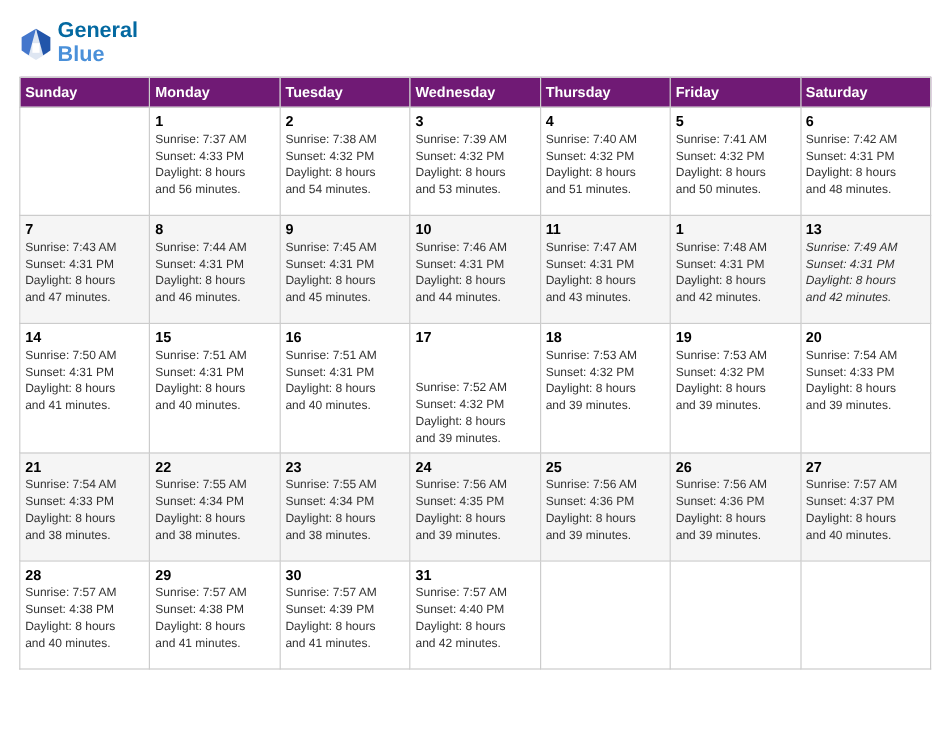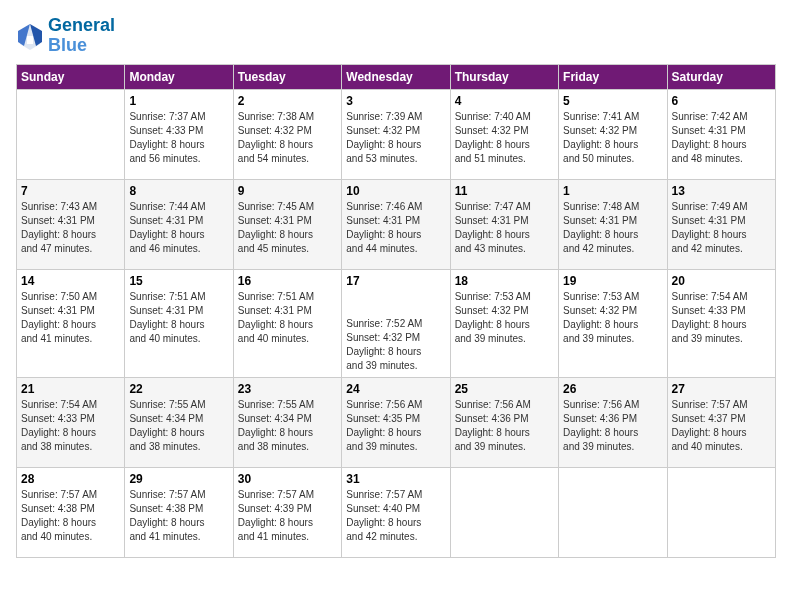--- a/index.html
+++ b/index.html
@@ -203,21 +203,21 @@
         </td>
         <td>
           <span class="day-number">1</span>
           <div class="day-info" style="white-space: pre-line;">Sunrise: 7:48 AM
 Sunset: 4:31 PM
 Daylight: 8 hours
 and 42 minutes.</div>
         </td>
         <td>
           <span class="day-number">13</span>
-          <div class="day-info" style="white-space: pre-line;">Sunrise: 7:49 AM
+          <div class="day-info" style="white-space: pre-line; font-style: italic;">Sunrise: 7:49 AM
 Sunset: 4:31 PM
 Daylight: 8 hours
 and 42 minutes.</div>
         </td>
       </tr>
       <tr>
         <td>
           <span class="day-number">14</span>
           <div class="day-info" style="white-space: pre-line;">Sunrise: 7:50 AM
 Sunset: 4:31 PM

